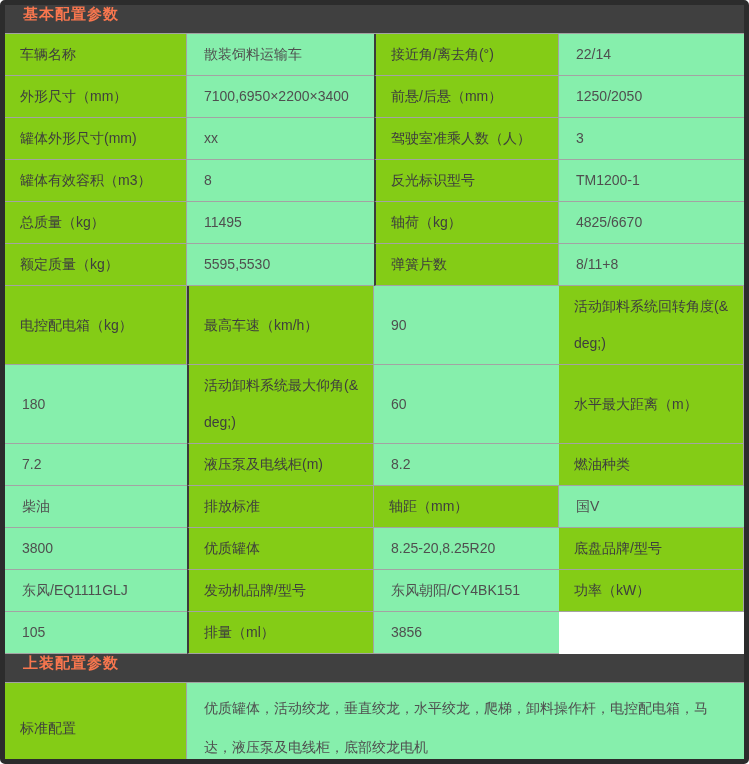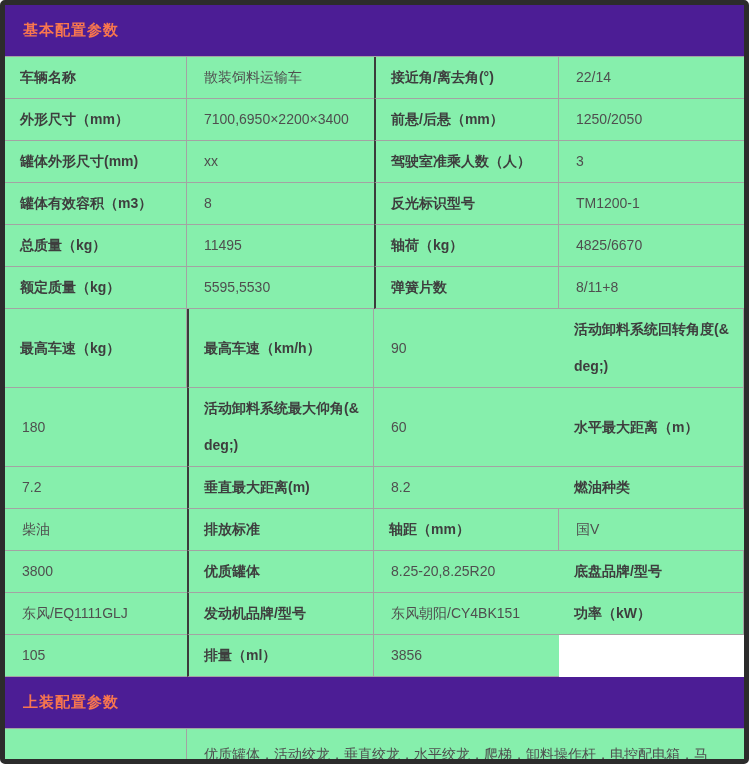--- a/index.html
+++ b/index.html
@@ -7,25 +7,25 @@
   .card{
     box-sizing:border-box;
     width:749px;height:764px;
     border:5px solid #2c2c2c;
     border-radius:5px;
     background:#ffffff;
     overflow:hidden;
   }
   .section-header{
     box-sizing:border-box;
-    height:52px;
-    display:flex;align-items:center;
+    height:29px;
+    display:flex;
     padding-left:18px;
     border-bottom:1px solid #a3a3a3;
-    background:#4c1d95;
+    background:#404040;
   }
   .section-header .title{
     color:#f8764e;
     font-size:15px;
     font-weight:bold;
     letter-spacing:1px;
   }
   .spec-grid{
     display:grid;
     grid-template-columns:182px 187px 185px 1fr;
@@ -40,23 +40,23 @@
     min-height:41px;
     line-height:37px;
     font-size:14px;
     padding:2px 8px 2px 15px;
     border-bottom:1px solid #a3a3a3;
     word-break:break-all;
     color:#4f4f4f;
     background:#86efac;
   }
   .cell.label{
-    font-weight:bold;
+    font-weight:normal;
     color:#3e3e3e;
-    background:#86efac;
+    background:#84cc16;
     border-right:1px solid #a3a3a3;
   }
   .cell.c2{padding-left:17px;}
   .cell.c3{border-left:2px solid #3b3b3b;}
   .cell.c4{padding-left:17px;text-align:right;}
   .upper-grid .cell{
     line-height:39px;
     min-height:44px;
     padding-top:6px;padding-bottom:24px;
   }
@@ -87,30 +87,30 @@
       <div class="cell label c3">反光标识型号</div>
       <div class="cell value c4">TM1200-1</div>
       <div class="cell label c1">总质量（kg）</div>
       <div class="cell value c2">11495</div>
       <div class="cell label c3">轴荷（kg）</div>
       <div class="cell value c4">4825/6670</div>
       <div class="cell label c1">额定质量（kg）</div>
       <div class="cell value c2">5595,5530</div>
       <div class="cell label c3">弹簧片数</div>
       <div class="cell value c4">8/11+8</div>
-      <div class="cell label c1">最高车速（kg）</div>
+      <div class="cell label c1">电控配电箱（kg）</div>
       <div class="cell label c3">最高车速（km/h）</div>
       <div class="cell value c4">90</div>
       <div class="cell label c1">活动卸料系统回转角度(&amp;deg;)</div>
       <div class="cell value c2">180</div>
       <div class="cell label c3">活动卸料系统最大仰角(&amp;deg;)</div>
       <div class="cell value c4">60</div>
       <div class="cell label c1">水平最大距离（m）</div>
       <div class="cell value c2">7.2</div>
-      <div class="cell label c3">垂直最大距离(m)</div>
+      <div class="cell label c3">液压泵及电线柜(m)</div>
       <div class="cell value c4">8.2</div>
       <div class="cell label c1">燃油种类</div>
       <div class="cell value c2">柴油</div>
       <div class="cell label c3">排放标准</div>
       <div class="cell label c1">轴距（mm）</div>
       <div class="cell value c4">国V</div>
       <div class="cell value c2">3800</div>
       <div class="cell label c3">优质罐体</div>
       <div class="cell value c4">8.25-20,8.25R20</div>
       <div class="cell label c1">底盘品牌/型号</div>

